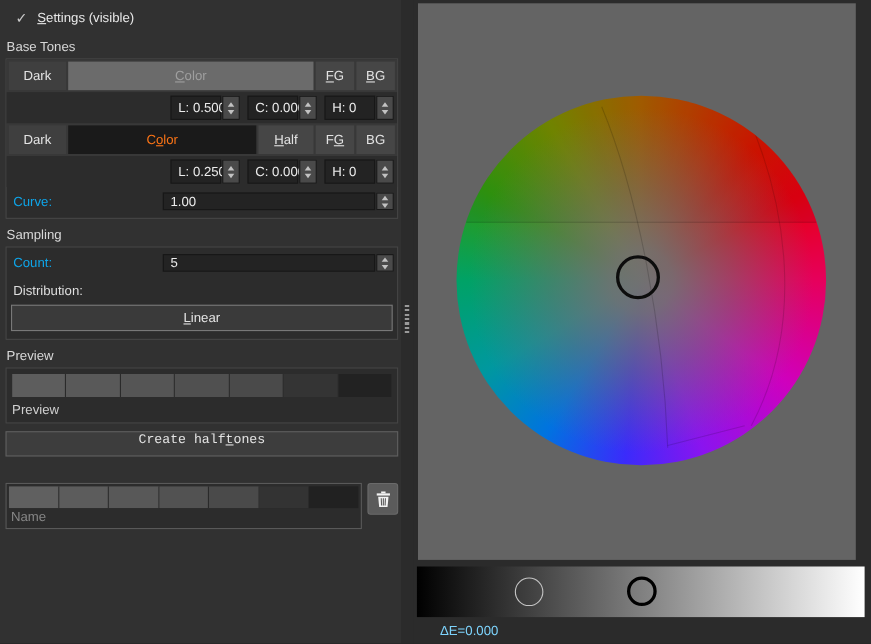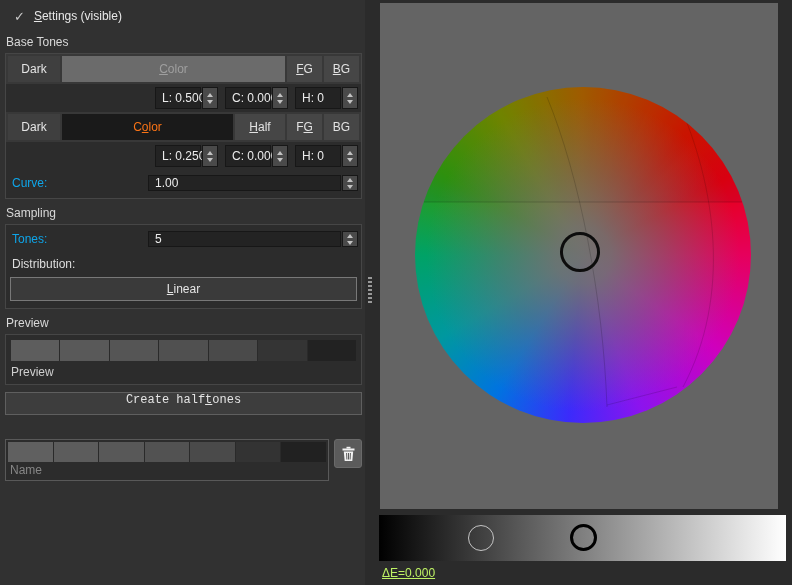--- a/index.html
+++ b/index.html
@@ -103,21 +103,21 @@
     position:absolute; left:145px; top:145px; width:40px; height:40px;
     border:3px solid #0d0d0d; border-radius:50%;
   }
   .bar {
     position:absolute; left:3px; top:515px; width:407px; height:46px;
     background:linear-gradient(90deg,#000000,#ffffff);
   }
   .bar-ring { position:absolute; width:26px; height:26px; border-radius:50%; top:10px; }
   .bar-ring-dark-pick  { left:89px;  border:1px solid #c4c4c4; }
   .bar-ring-light-pick { left:191px; border:3px solid #000; width:27px; height:27px; top:9px; }
-  .delta-label { position:absolute; left:6px; top:566px; color:#bef264; font-size:12px;text-decoration:underline; }
+  .delta-label { position:absolute; left:24px; top:566px; color:#7dd3fc; font-size:12px; }
 </style>
 </head>
 <body>
 
 <div class="app">
 
   <div class="left">
 
     <div class="settings-row">
       <span class="checkmark">✓</span>
@@ -200,21 +200,21 @@
               <i class="tri-dn"></i>
             </div>
         </div>
       </div>
     </div>
 
     <div class="section-label">Sampling</div>
 
     <div class="group">
       <div class="label-row" style="padding-top:4px;">
-        <span class="lab">Tones:</span>
+        <span class="lab">Count:</span>
         <div class="wide-spin">
           <div class="spin-text">5</div>
           <div class="spin-arrows">
               <i class="tri-up"></i>
               <i class="tri-dn"></i>
             </div>
         </div>
       </div>
       <div class="dist-label">Distribution:</div>
       <div class="dist-row">

